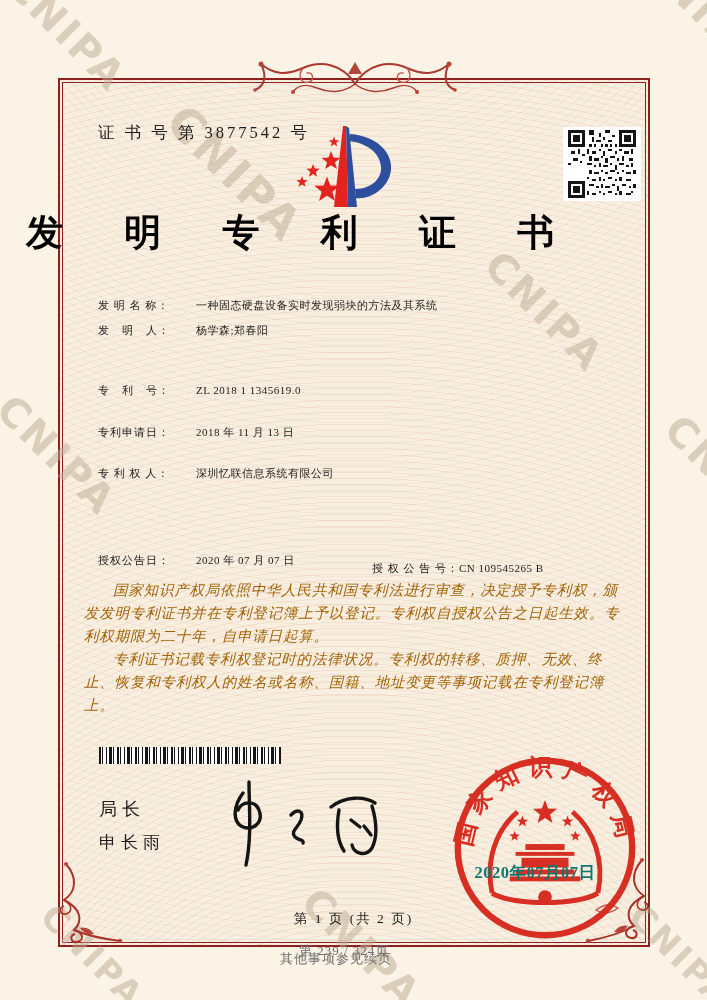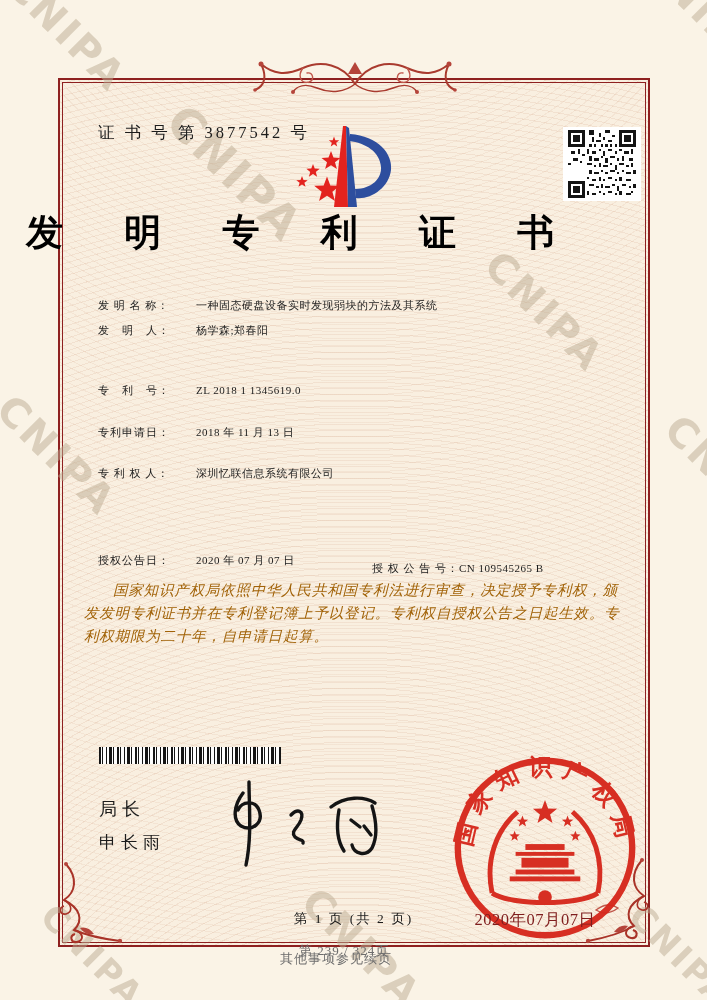--- a/index.html
+++ b/index.html
@@ -42,21 +42,21 @@
     left:99px;top:747px;width:182px;height:17px;background:#fff;
     background-image:repeating-linear-gradient(90deg,
       #151515 0 2px,#fdfdfd 2px 3px,#151515 3px 4px,#fdfdfd 4px 7px,
       #151515 7px 8px,#fdfdfd 8px 10px,#151515 10px 13px,#fdfdfd 13px 14px,
       #151515 14px 15px,#fdfdfd 15px 18px);
   }
   .director-title{left:99px;top:797px;font-size:18px;letter-spacing:5px;}
   .director-name{left:99px;top:831px;font-size:17px;letter-spacing:5px;}
   .seal-date{
     left:437px;top:862px;width:196px;text-align:center;z-index:6;
-    font-size:16.5px;color:#7f1d1d;letter-spacing:0.5px;font-weight:400;margin-top:47px;
+    font-size:16.5px;color:#0f766e;letter-spacing:0.5px;font-weight:700;
   }
   .page-footer{left:0;right:0;top:910px;text-align:center;font-size:13.5px;letter-spacing:2px;}
   .note{position:absolute;z-index:2;font-size:13px;color:#6d6d6d;letter-spacing:1px;line-height:13px;}
   .note1{left:299px;top:944px;}
   .note2{left:280px;top:952px;}
   svg{display:block;}
 </style>
 </head>
 <body>
 
@@ -139,20 +139,21 @@
   </div>
   <div class="abs field-row" style="top:549px;position:absolute;">
     <span class="flabel">授权公告日：</span><span class="fvalue">2020 年 07 月 07 日</span>
     <span class="grant-pair2">
       <span style="letter-spacing:1px;">授 权 公 告 号：</span><span style="letter-spacing:0.5px;">CN 109545265 B</span>
     </span>
   </div>
 
   <div class="abs body-text">
     <p>国家知识产权局依照中华人民共和国专利法进行审查，决定授予专利权，颁发发明专利证书并在专利登记簿上予以登记。专利权自授权公告之日起生效。专利权期限为二十年，自申请日起算。</p>
+    <p>专利证书记载专利权登记时的法律状况。专利权的转移、质押、无效、终止、恢复和专利权人的姓名或名称、国籍、地址变更等事项记载在专利登记簿上。</p>
   </div>
 
   <div class="abs barcode"></div>
 
   <div class="abs director-title">局长</div>
   <div class="abs director-name">申长雨</div>
 
   <svg class="abs" style="left:205px;top:775px;z-index:4;" width="190" height="95" viewBox="0 0 190 95">
     <g stroke="#141414" stroke-width="3.4" fill="none" stroke-linecap="round" stroke-linejoin="round">
       <path d="M38,18 C29,30 27,45 36,51 C47,57 59,48 54,35 C50,25 37,26 33,35"></path>

